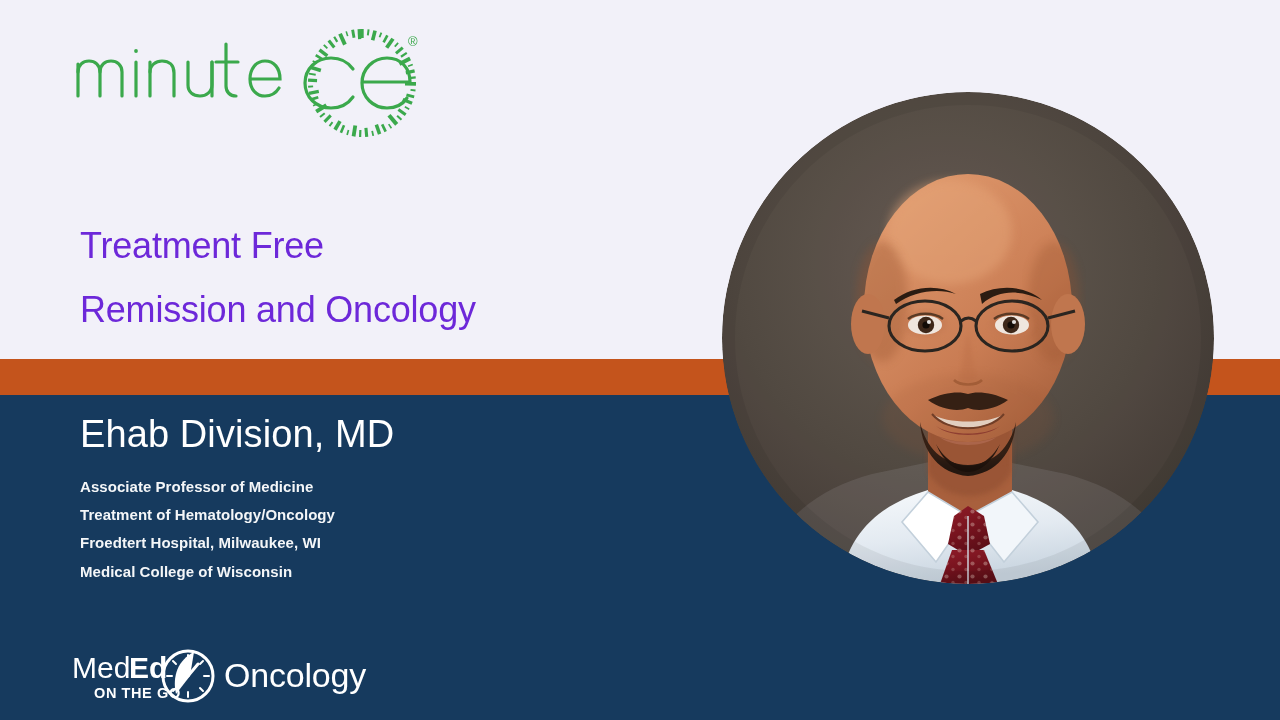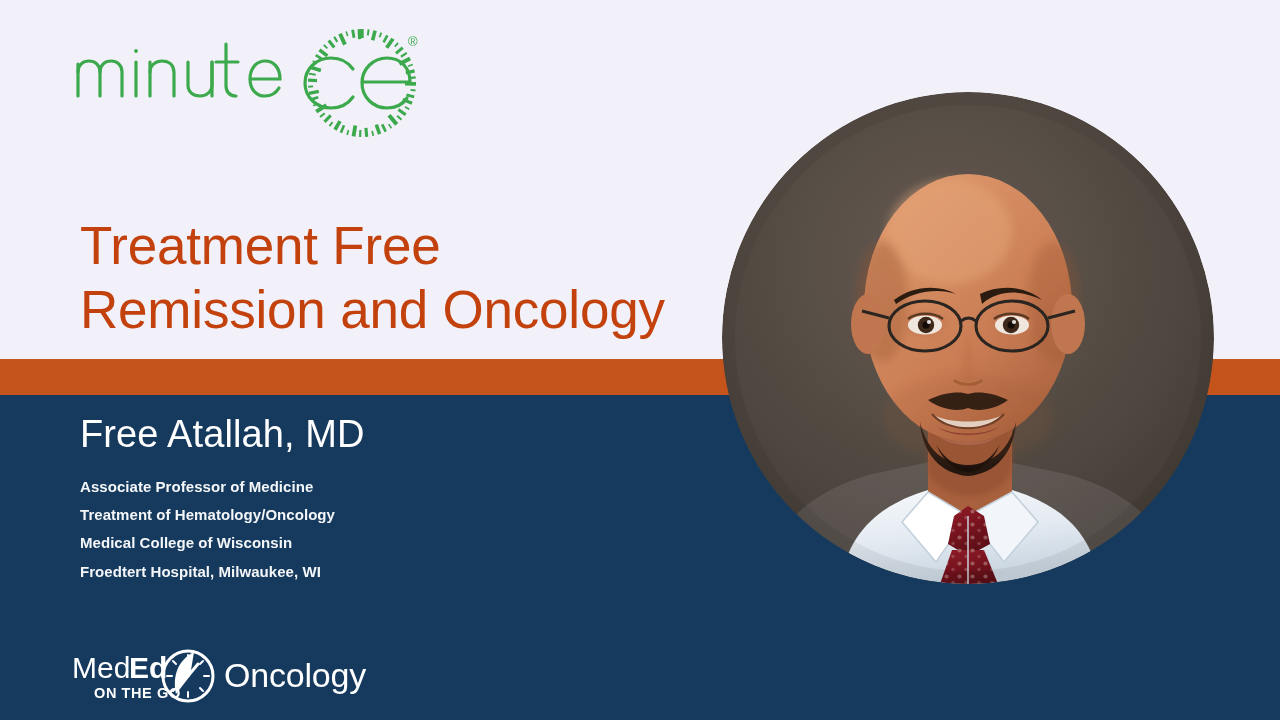--- a/index.html
+++ b/index.html
@@ -44,22 +44,22 @@
     left: 70px; top: 24px;
     width: 360px; height: 124px;
   }
   .logo-minutece svg { display: block; }
 
   
   .title {
     position: absolute;
     left: 80px; top: 214px;
     width: 640px;
-    color: #c2410c;
-    font-size: 53px;
+    color: #6d28d9;
+    font-size: 36px;
     line-height: 64px;
     font-weight: 400;
     letter-spacing: -0.2px;
   }
   .title .line { display: block; white-space: nowrap; }
 
   
   .speaker-name {
     position: absolute;
     left: 80px; top: 411px;
@@ -193,27 +193,27 @@
       </g>
       <text x="338" y="22" fill="#3BA94C" font-family="Liberation Sans, sans-serif" font-size="13">®</text>
     </svg>
   </div>
 
   <div class="title">
     <span class="line">Treatment Free</span>
     <span class="line">Remission and Oncology</span>
   </div>
 
-  <div class="speaker-name">Free Atallah, MD</div>
+  <div class="speaker-name">Ehab Division, MD</div>
 
   <div class="speaker-affil">
     <span class="line">Associate Professor of Medicine</span>
     <span class="line">Treatment of Hematology/Oncology</span>
+    <span class="line">Froedtert Hospital, Milwaukee, WI</span>
     <span class="line">Medical College of Wisconsin</span>
-    <span class="line">Froedtert Hospital, Milwaukee, WI</span>
   </div>
 
   <div class="portrait">
     <svg width="492" height="492" viewBox="0 0 492 492" xmlns="http://www.w3.org/2000/svg">
       <defs>
         <clipPath id="circClip">
             <circle cx="246" cy="246" r="246"></circle>
           </clipPath>
         <radialGradient id="bgGrad" cx="45%" cy="35%" r="78%">
           <stop offset="0%" stop-color="#6B6057"></stop>

